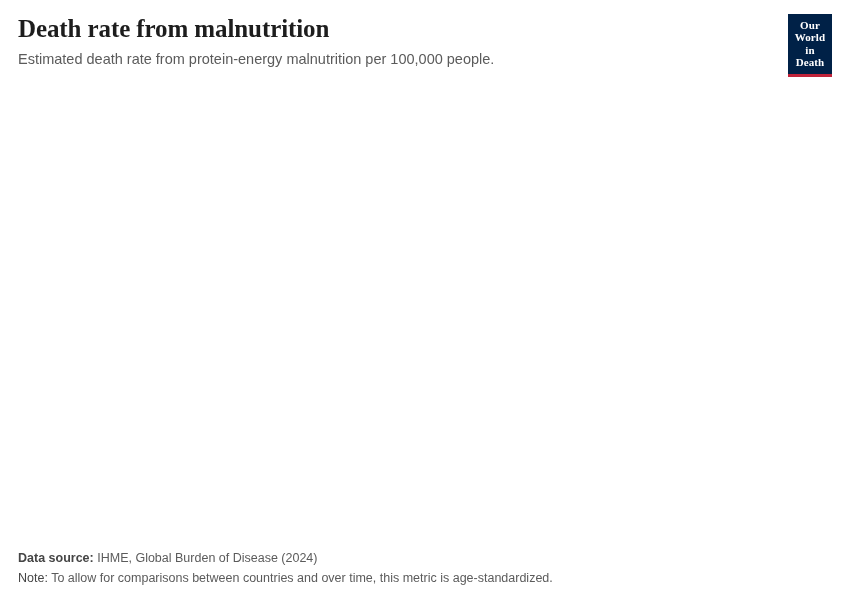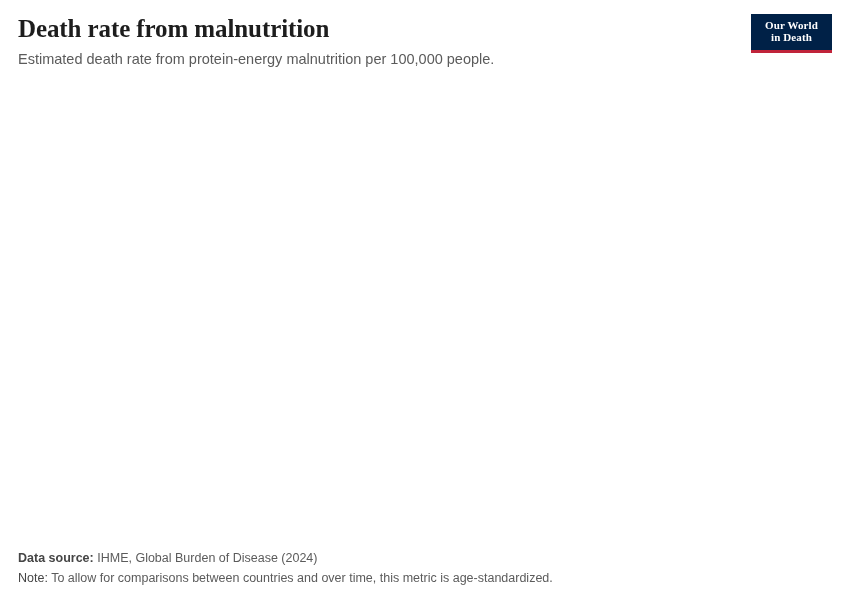--- a/index.html
+++ b/index.html
@@ -43,21 +43,21 @@
     color: #5b5b5b;
     margin: 6px 0 12px 0;
     padding-right: 120px;
   }
 
   
   .owid-logo {
     position: absolute;
     top: 14px;
     right: 0;
-    width: 81px;
+    width: 44px;
     background: #002147;
     color: #ffffff;
     text-align: center;
     padding: 5px 4px 6px 4px;
     box-sizing: border-box;
     border-bottom: 3px solid #c0233a;
     line-height: 1.12;
   }
   .owid-logo .l1,
   .owid-logo .l2 {

